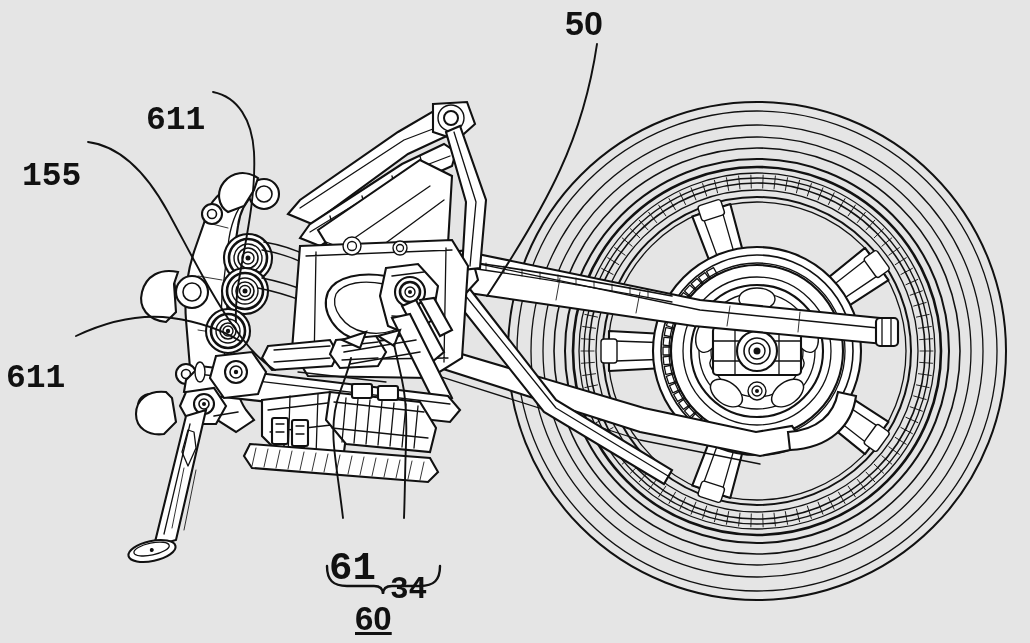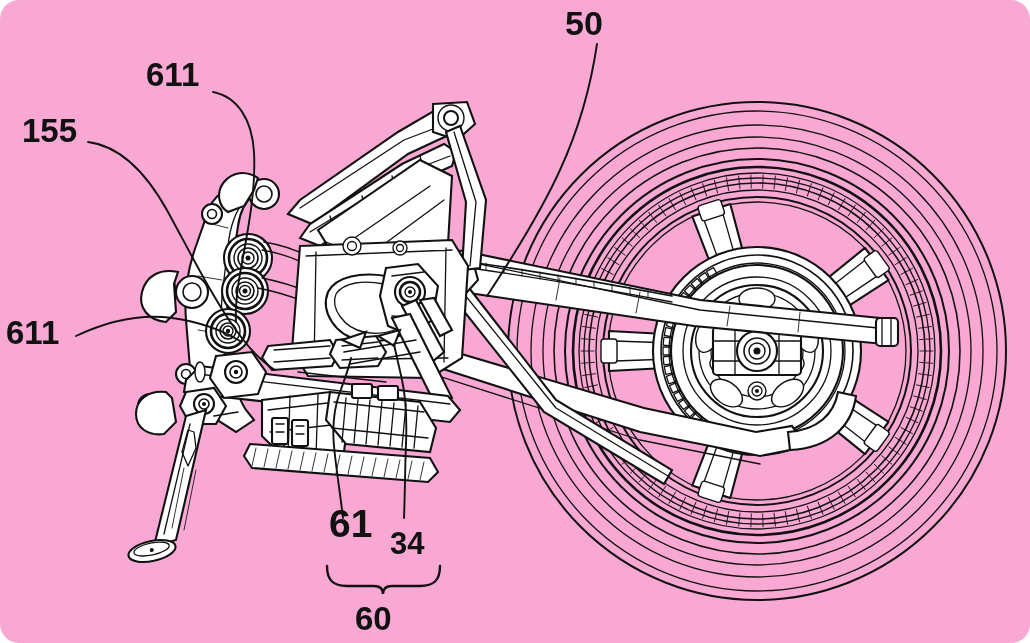--- a/index.html
+++ b/index.html
@@ -1,21 +1,21 @@
 <!DOCTYPE html>
 <html><head>
 <meta charset="utf-8">
 <style>
   html,body{margin:0;padding:0;background:#ffffff;}
   body{width:1030px;height:643px;overflow:hidden;
        font-family:"Liberation Serif", serif;}
-  #sheet{position:relative;width:1030px;height:643px;background:#f9a8d4;border-radius:19px;}
+  #sheet{position:relative;width:1030px;height:643px;background:#e5e5e5;}
   #sheet svg{position:absolute;left:0;top:0;}
   .lbl{position:absolute;color:#111;line-height:1;white-space:nowrap;}
-  .lbl.serif{font-family:Liberation Sans, sans-serif;font-weight:700;}
+  .lbl.serif{font-family:Liberation Mono, monospace;font-weight:700;margin-top:46px;}
   .lbl.sans{font-family:"Liberation Sans", sans-serif;font-weight:700;}
 </style>
 </head>
 <body>
 
 <div id="sheet">
 
   <svg width="1030" height="643" viewBox="0 0 1030 643">
     <defs>
       <style>
@@ -637,15 +637,15 @@
   <span class="lbl serif" style="left:146px; top:58px; font-size:33px;">611</span>
 
   <span class="lbl serif" style="left:22px; top:114px; font-size:33px;">155</span>
 
   <span class="lbl serif" style="left:6px; top:316px; font-size:33px;">611</span>
 
   <span class="lbl serif" style="left:329px; top:504px; font-size:39px;">61</span>
 
   <span class="lbl serif" style="left:390px; top:528px; font-size:31px;">34</span>
 
-  <span class="lbl sans" style="left:355px; top:602px; font-size:33px;">60</span>
+  <span class="lbl sans" style="left:355px; top:602px; font-size:33px;text-decoration:underline;">60</span>
 
 </div>
 
 </body></html>

